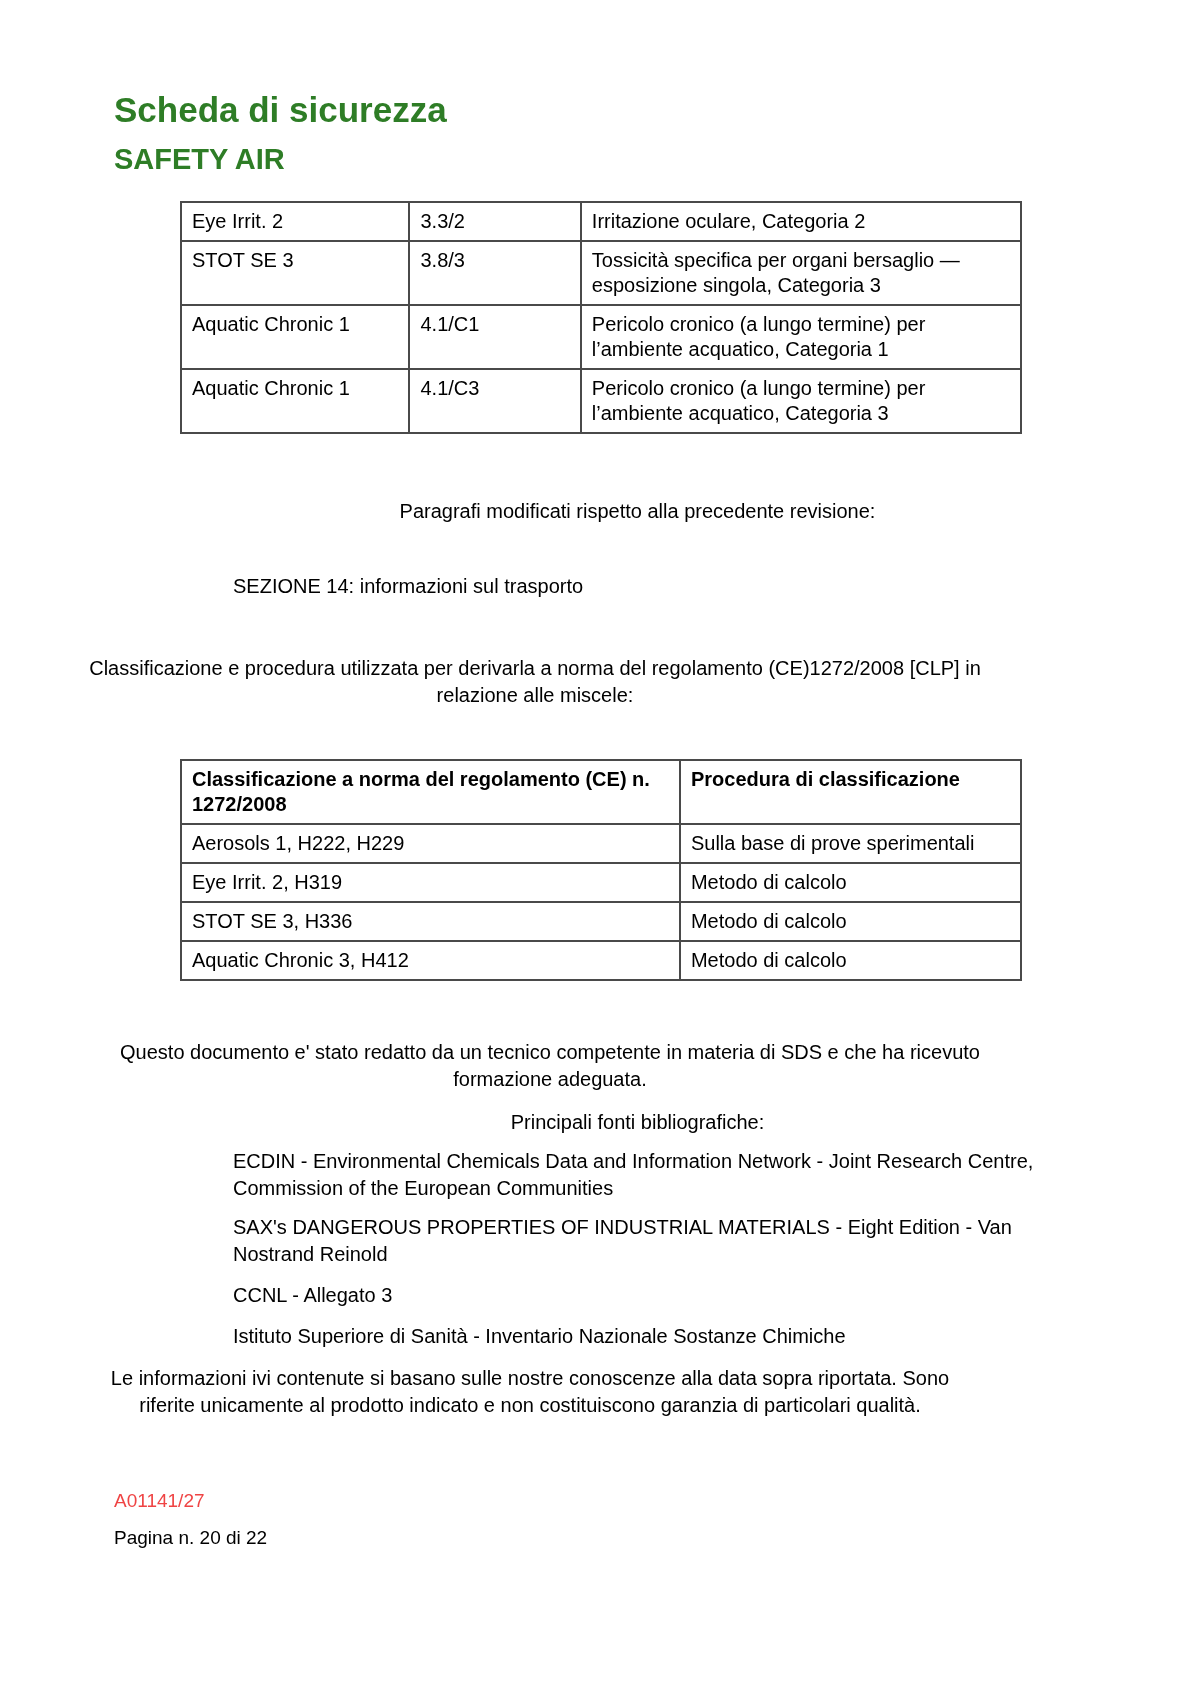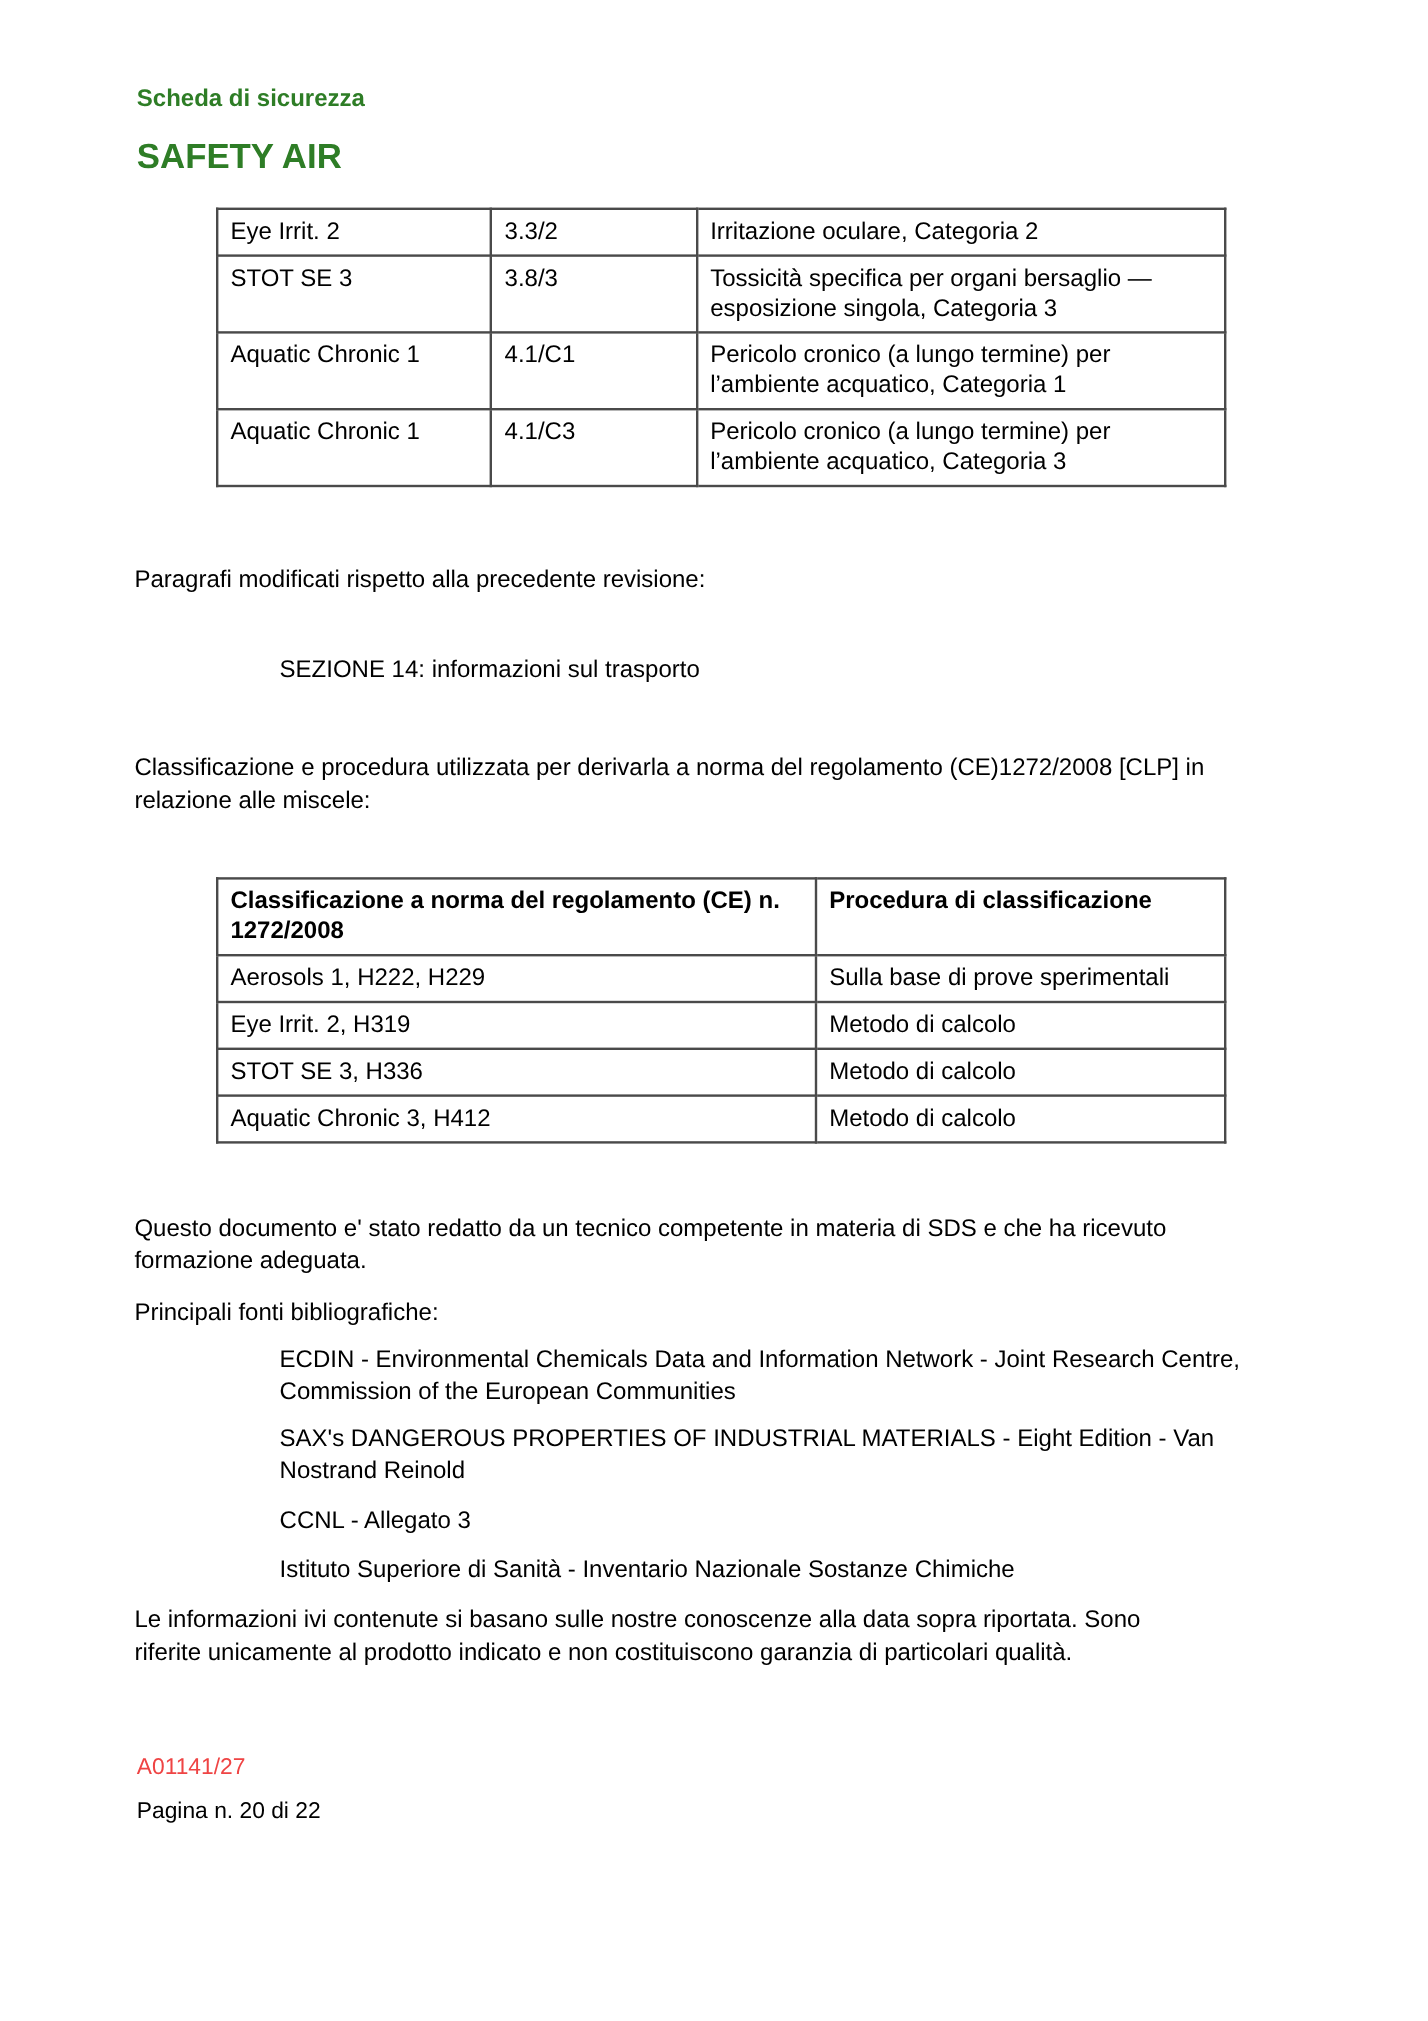--- a/index.html
+++ b/index.html
@@ -13,22 +13,22 @@
     font-size: 20px;
     line-height: 27px;
     color: #000000;
     overflow: hidden;
   }
   .h-green {
     color: #2e7d26;
     font-weight: bold;
   }
   .doc-title {
-    margin: 66px 0 0 114px;
-    font-size: 20px;
+    margin: 94px 0 0 114px;
+    font-size: 35px;
     line-height: 32px;
   }
   .product-name {
     margin: 17px 0 0 114px;
     font-size: 29px;
     line-height: 33px;
   }
   table {
     border-collapse: collapse;
     table-layout: fixed;
@@ -46,21 +46,21 @@
     text-align: left;
     font-weight: normal;
     word-wrap: break-word;
   }
   th { font-weight: bold; }
   .tbl-hazard .c1 { width: 27.2%; }
   .tbl-hazard .c2 { width: 20.4%; }
   .tbl-hazard .c3 { width: 52.4%; }
   .tbl-class .c1 { width: 59.4%; }
   .tbl-class .c2 { width: 40.6%; }
-  .para { margin-left: 112px; }
+  .para { margin-left: 85px; text-align: center; }
   .indent { margin-left: 233px; max-width: 850px; }
   .p-modified   { margin-top: 64px; }
   .p-section14  { margin-top: 48px; }
   .p-classintro { margin-top: 55px; max-width: 900px; }
   .p-questo     { margin-top: 58px; max-width: 930px; }
   .p-principali { margin-top: 16px; }
   .p-ecdin      { margin-top: 12px; }
   .p-sax        { margin-top: 12px; }
   .p-ccnl       { margin-top: 14px; }
   .p-istituto   { margin-top: 14px; }

